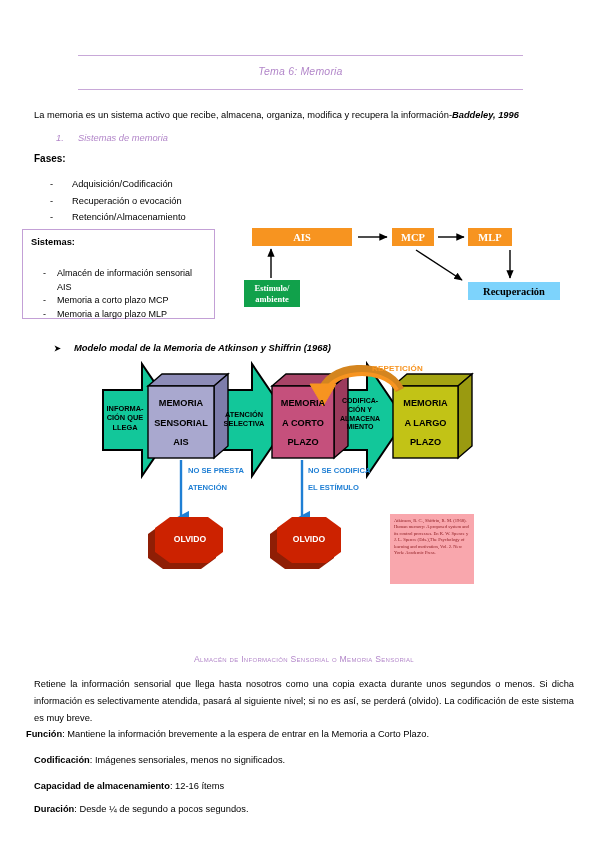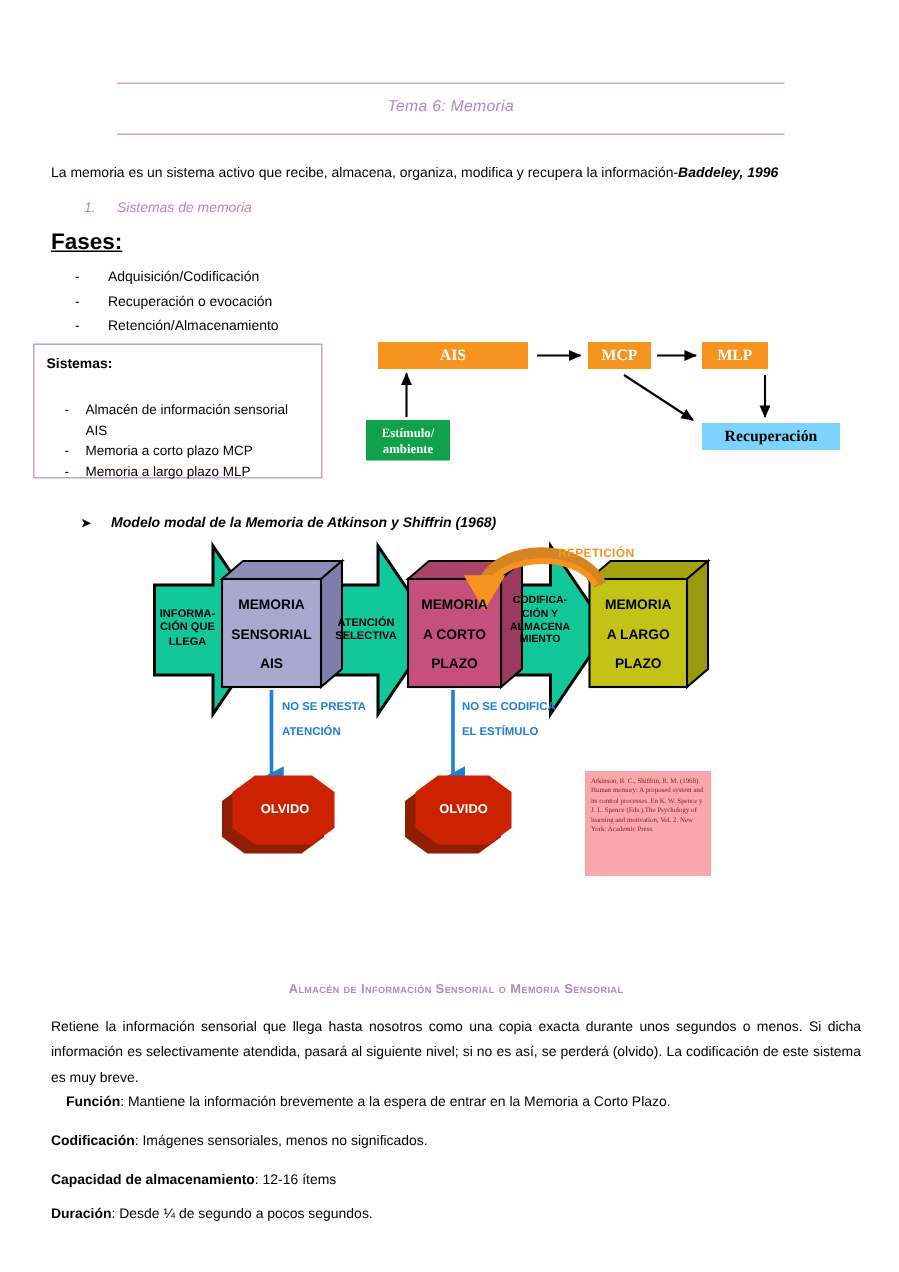--- a/index.html
+++ b/index.html
@@ -47,23 +47,22 @@
     top: 133px; left: 56px;
     font-size: 9.3px;
     font-style: italic;
     color: #b286c9;
   }
   .numlist .num { display: inline-block; width: 22px; }
 
   .fases-lbl {
     position: absolute;
     top: 153px; left: 34px;
-    font-size: 15px;
+    font-size: 10px;
     font-weight: bold;
-    text-decoration: underline;
   }
 
   .dashlist {
     position: absolute;
     top: 176px; left: 50px;
     font-size: 9.3px;
     line-height: 16.5px;
   }
   .dashlist .row { white-space: nowrap; }
   .dashlist .dash { display: inline-block; width: 22px; }
@@ -149,27 +148,27 @@
     font-style: normal; font-size: 8px;
   }
 
   
   .sec-head {
     position: absolute;
     top: 654px; left: 34px; width: 540px;
     text-align: center;
     font-size: 8.6px;
     font-variant: small-caps;
-    font-weight: bold;
+    font-weight: normal;
     color: #b286c9;
     letter-spacing: .3px;
   }
 
   .b1 { top: 676px; left: 34px; width: 540px; text-align: justify; }
-  .b2 { top: 726px; left: 44px; width: 540px; }
+  .b2 { top: 726px; left: 26px; width: 540px; }
   .b3 { top: 752px; left: 34px; width: 540px; }
   .b4 { top: 778px; left: 34px; width: 540px; }
   .b5 { top: 801px; left: 34px; width: 540px; }
   .para b { font-weight: bold; }
 </style>
 </head>
 <body>
 
 <div class="hdr-rule top"></div>
 <div class="hdr-title">Tema 6: Memoria</div>

